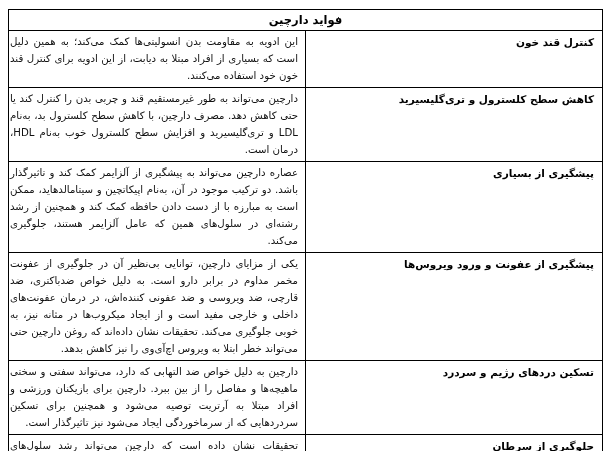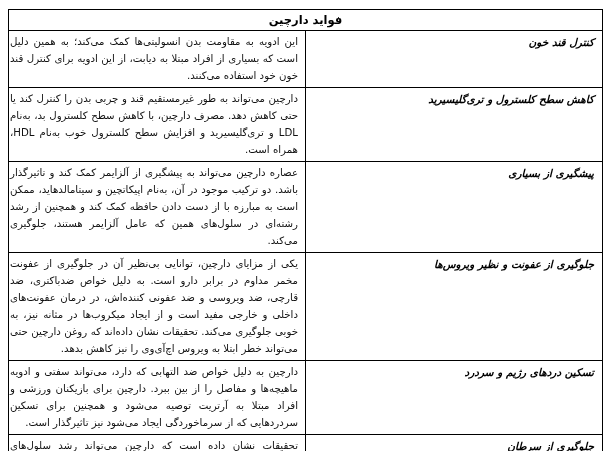--- a/index.html
+++ b/index.html
@@ -38,21 +38,20 @@
     color: #000000;
     margin-top: 48px;
   }
   td.benefit-cell {
     width: 178px;
     font-weight: bold;
     font-size: 10.5px;
     line-height: 15px;
     padding: 4px 8px 3px 4px;
     color: #000000;
-    font-style: italic;
   }
   td.desc-cell {
     font-size: 10.2px;
     line-height: 17px;
     text-align: justify;
     text-justify: inter-word;
     padding: 2px 7px 3px 1px;
     color: #111111;
   }
 </style>
@@ -64,33 +63,33 @@
     <tbody>
       <tr>
         <td class="title-cell" colspan="2">فواید دارچین</td>
       </tr>
       <tr>
         <td class="benefit-cell">کنترل قند خون</td>
         <td class="desc-cell">این ادویه به مقاومت بدن انسولیتی‌ها کمک می‌کند؛ به همین دلیل است که بسیاری از افراد مبتلا به دیابت، از این ادویه برای کنترل قند خون خود استفاده می‌کنند.</td>
       </tr>
       <tr>
         <td class="benefit-cell">کاهش سطح کلسترول و تری‌گلیسیرید</td>
-        <td class="desc-cell">دارچین می‌تواند به طور غیرمستقیم قند و چربی بدن را کنترل کند یا حتی کاهش دهد. مصرف دارچین، با کاهش سطح کلسترول بد، به‌نام LDL و تری‌گلیسیرید و افزایش سطح کلسترول خوب به‌نام HDL، همراه است.</td>
+        <td class="desc-cell">دارچین می‌تواند به طور غیرمستقیم قند و چربی بدن را کنترل کند یا حتی کاهش دهد. مصرف دارچین، با کاهش سطح کلسترول بد، به‌نام LDL و تری‌گلیسیرید و افزایش سطح کلسترول خوب به‌نام HDL، درمان است.</td>
       </tr>
       <tr>
         <td class="benefit-cell">پیشگیری از بسیاری</td>
         <td class="desc-cell">عصاره دارچین می‌تواند به پیشگیری از آلزایمر کمک کند و تاثیرگذار باشد. دو ترکیب موجود در آن، به‌نام اپیکاتچین و سیتامالدهاید، ممکن است به مبارزه با از دست دادن حافظه کمک کند و همچنین از رشد رشته‌ای در سلول‌های همین که عامل آلزایمر هستند، جلوگیری می‌کند.</td>
       </tr>
       <tr>
-        <td class="benefit-cell">جلوگیری از عفونت و نظیر ویروس‌ها</td>
+        <td class="benefit-cell">پیشگیری از عفونت و ورود ویروس‌ها</td>
         <td class="desc-cell">یکی از مزایای دارچین، توانایی بی‌نظیر آن در جلوگیری از عفونت مخمر مداوم در برابر دارو است. به دلیل خواص ضدباکتری، ضد قارچی، ضد ویروسی و ضد عفونی کننده‌اش، در درمان عفونت‌های داخلی و خارجی مفید است و از ایجاد میکروب‌ها در مثانه نیز، به خوبی جلوگیری می‌کند. تحقیقات نشان داده‌اند که روغن دارچین حتی می‌تواند خطر ابتلا به ویروس اچ‌آی‌وی را نیز کاهش بدهد.</td>
       </tr>
       <tr>
         <td class="benefit-cell">تسکین دردهای رژیم و سردرد</td>
-        <td class="desc-cell">دارچین به دلیل خواص ضد التهابی که دارد، می‌تواند سفتی و ادویه ماهیچه‌ها و مفاصل را از بین ببرد. دارچین برای بازیکنان ورزشی و افراد مبتلا به آرتریت توصیه می‌شود و همچنین برای تسکین سردردهایی که از سرماخوردگی ایجاد می‌شود نیز تاثیرگذار است.</td>
+        <td class="desc-cell">دارچین به دلیل خواص ضد التهابی که دارد، می‌تواند سفتی و سختی ماهیچه‌ها و مفاصل را از بین ببرد. دارچین برای بازیکنان ورزشی و افراد مبتلا به آرتریت توصیه می‌شود و همچنین برای تسکین سردردهایی که از سرماخوردگی ایجاد می‌شود نیز تاثیرگذار است.</td>
       </tr>
       <tr>
         <td class="benefit-cell">جلوگیری از سرطان</td>
         <td class="desc-cell">تحقیقات نشان داده است که دارچین می‌تواند رشد سلول‌های سرطانی را کاهش دهد. وقتی که دارچین را به طور منظم در رژیم غذایی خود بگنجانید، می‌تواند از سرطان جلوگیری کند و رشد سلول‌های لنفوم و لوسمی را نیز کاهش دهد.</td>
       </tr>
 
     </tbody>
   </table>
 </div>
 

